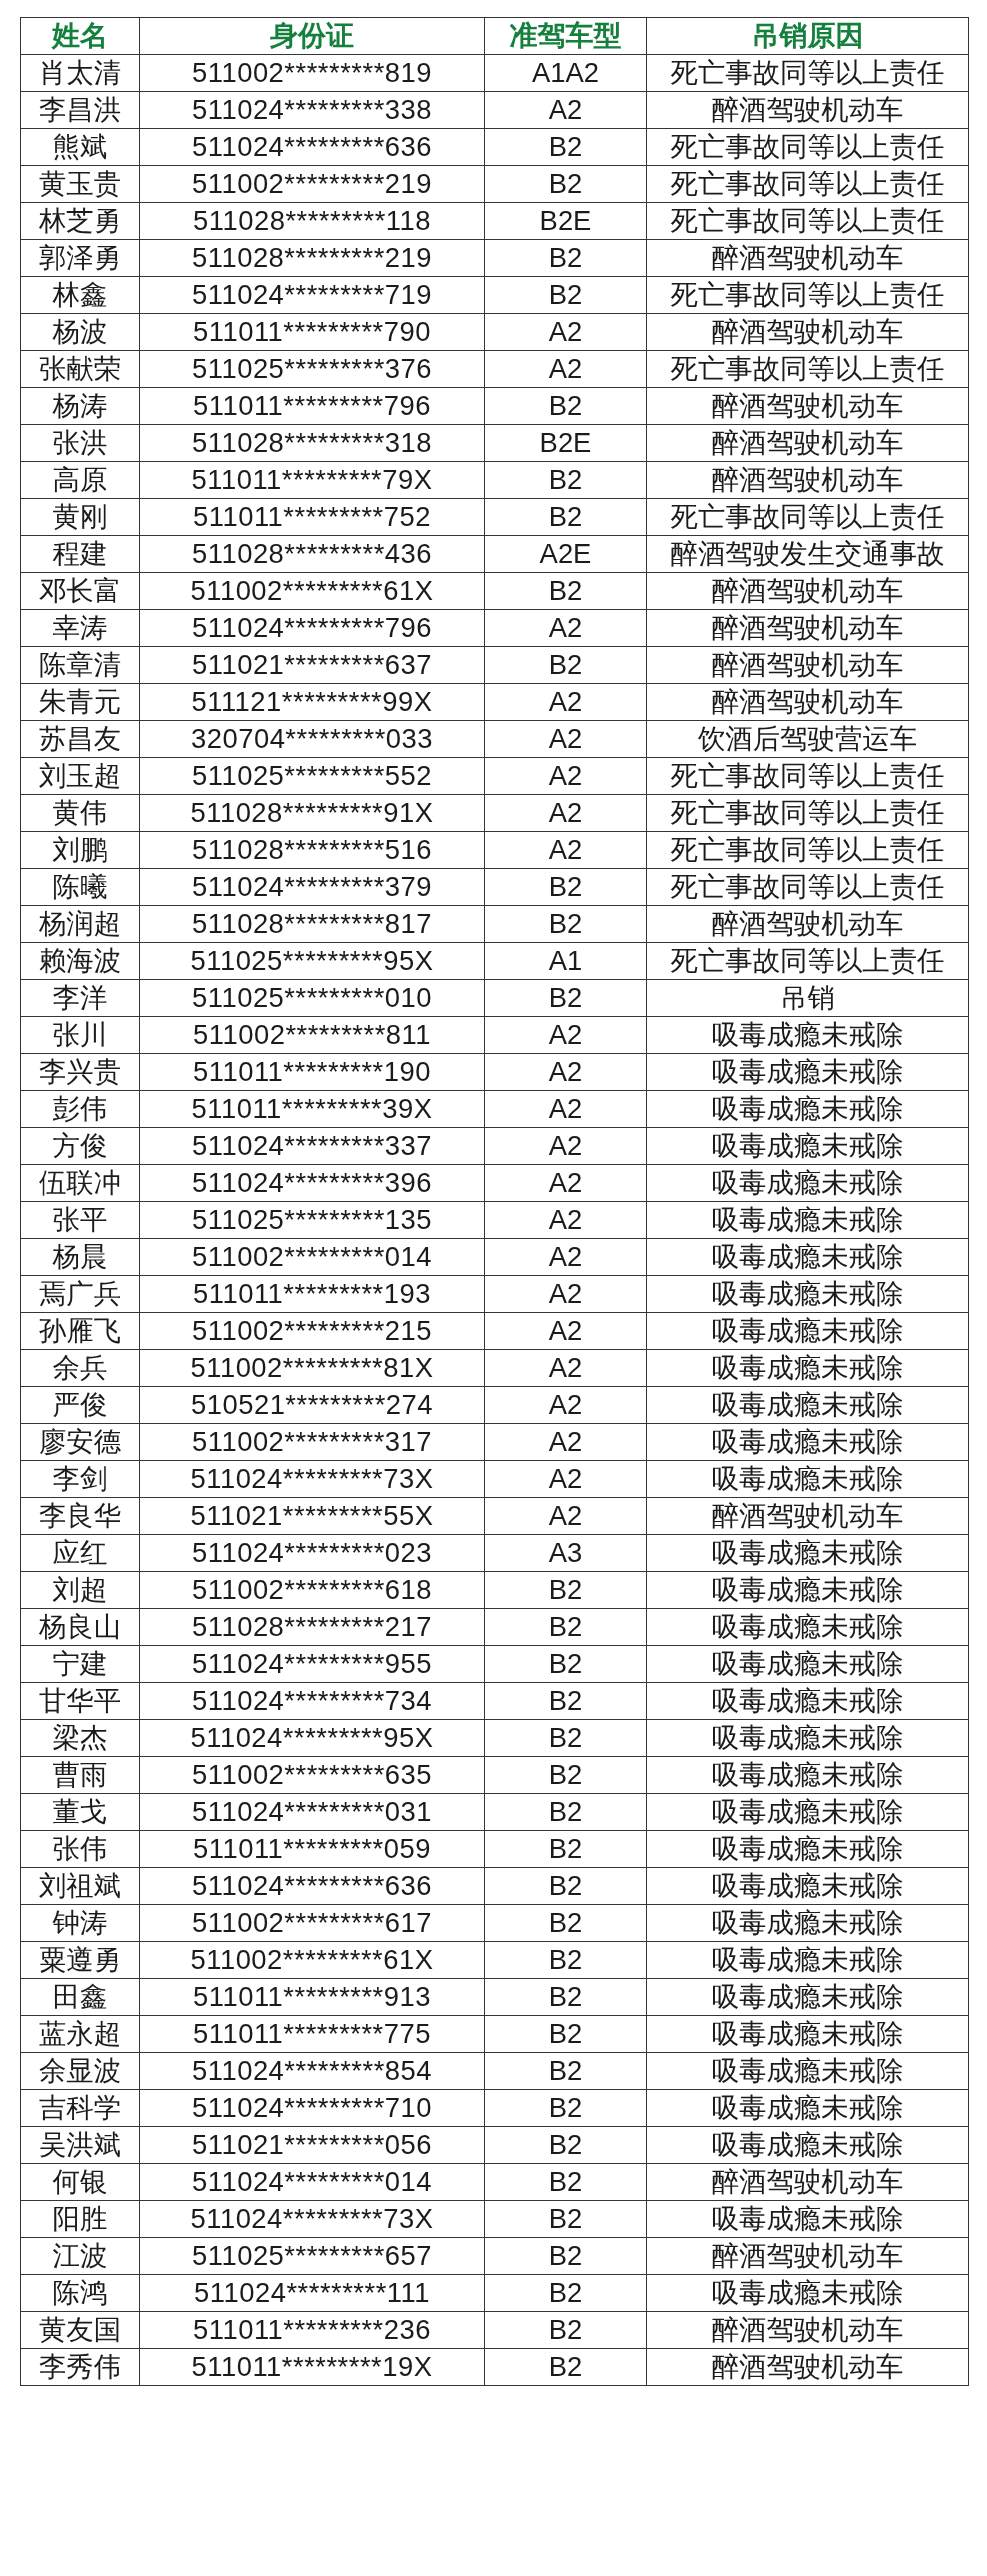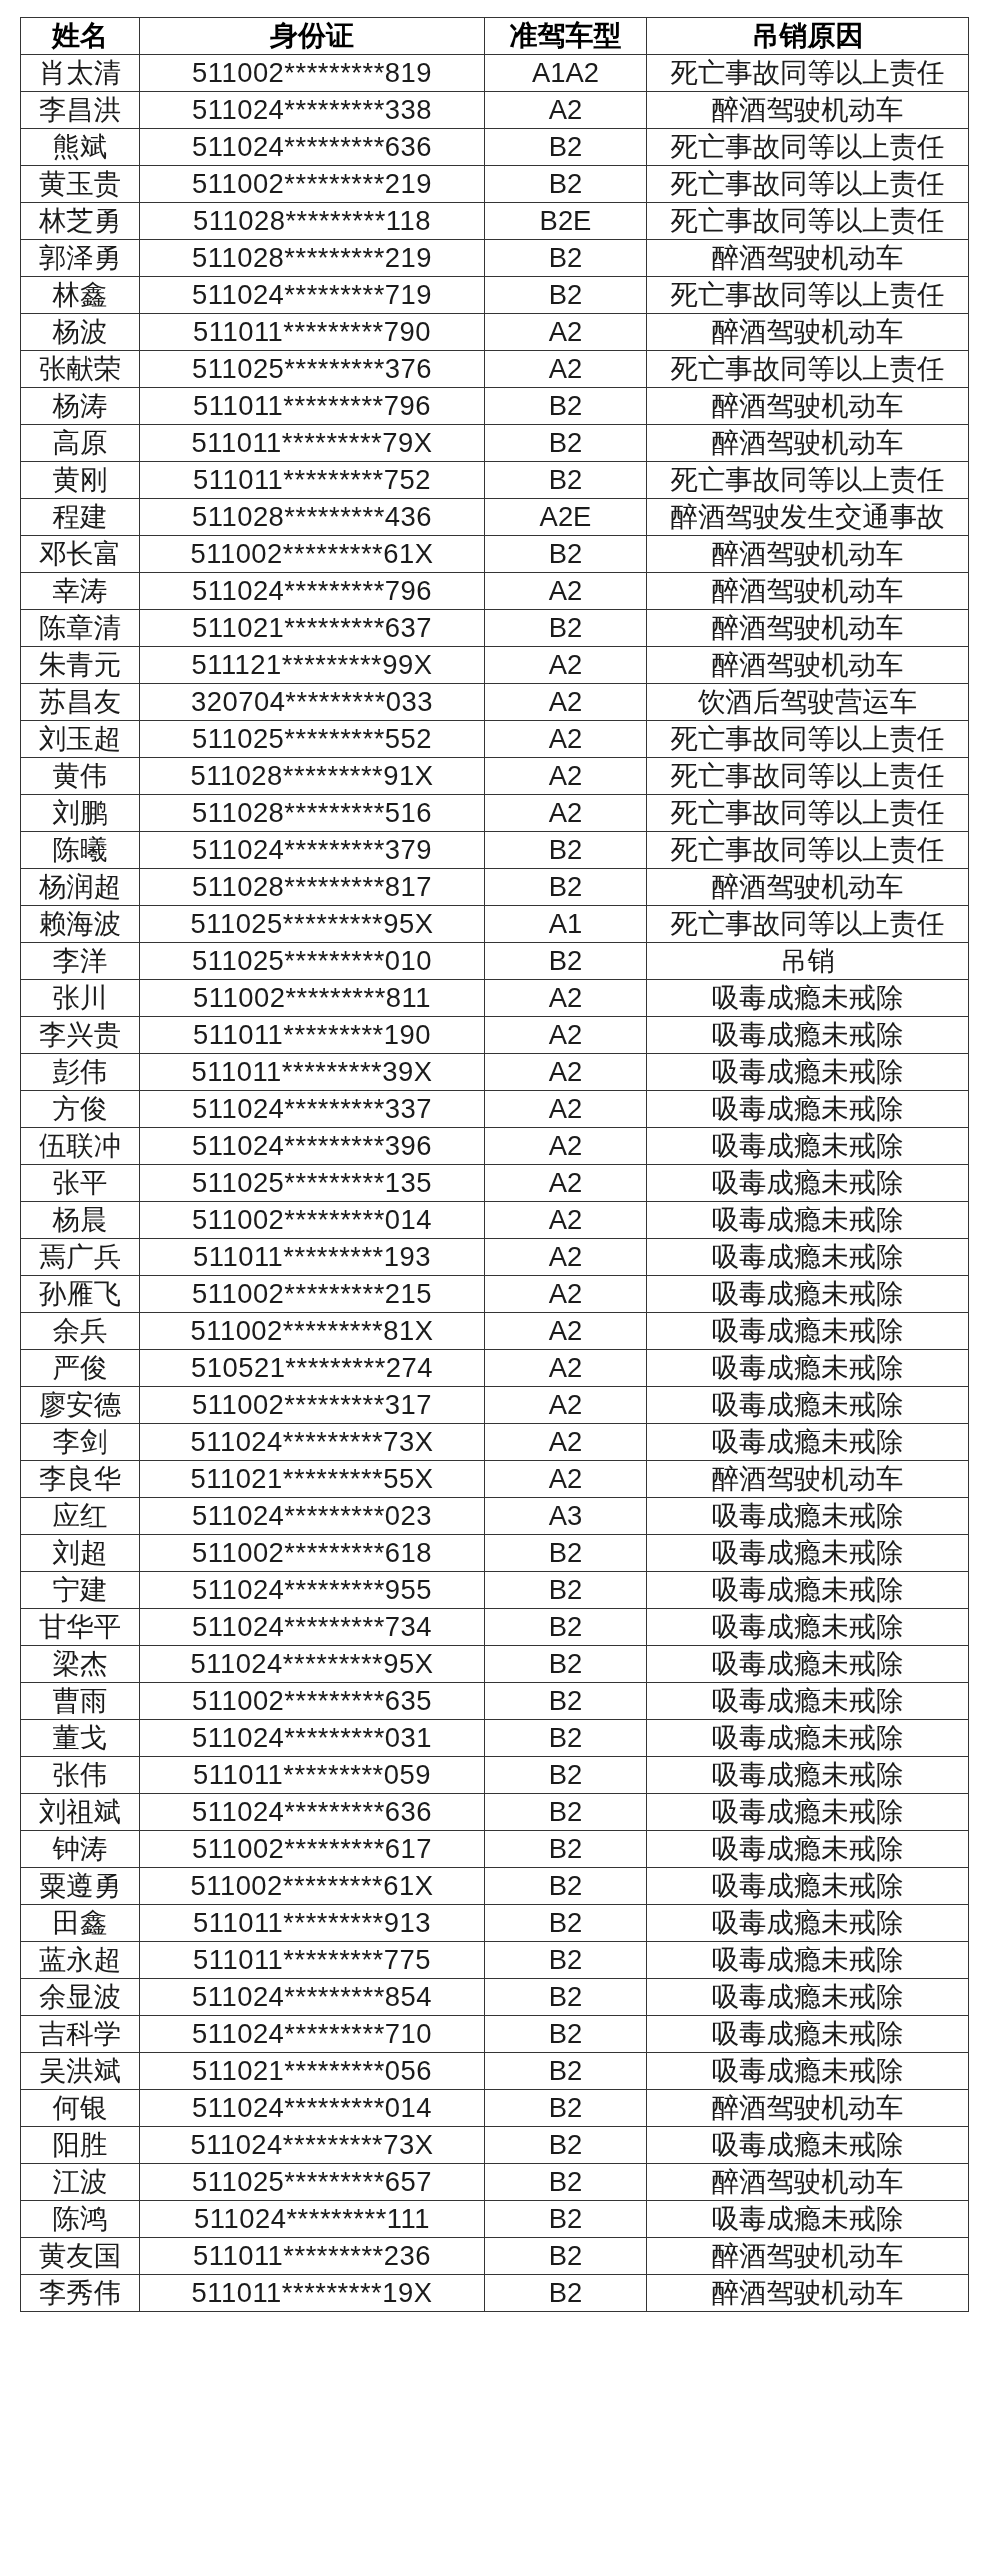--- a/index.html
+++ b/index.html
@@ -37,21 +37,21 @@
     vertical-align: middle;
     color: #1b1b1b;
     font-size: 27.4px;
     line-height: 1;
     white-space: nowrap;
     overflow: hidden;
   }
   table.revocation th {
     font-weight: bold;
     font-size: 28px;
-    color: #000000;
+    color: #15803d;
   }
   td.id-cell {
     font-size: 27.4px;
     letter-spacing: 0.5px;
   }
   td.reason-cell {
     color: #242424;
   }
 </style>
 </head>
@@ -128,20 +128,26 @@
     <td class="class-cell">A2</td>
     <td class="reason-cell">死亡事故同等以上责任</td>
   </tr>
         <tr>
     <td class="name-cell">杨涛</td>
     <td class="id-cell">511011*********796</td>
     <td class="class-cell">B2</td>
     <td class="reason-cell">醉酒驾驶机动车</td>
   </tr>
         <tr>
+    <td class="name-cell">张洪</td>
+    <td class="id-cell">511028*********318</td>
+    <td class="class-cell">B2E</td>
+    <td class="reason-cell">醉酒驾驶机动车</td>
+  </tr>
+        <tr>
     <td class="name-cell">高原</td>
     <td class="id-cell">511011*********79X</td>
     <td class="class-cell">B2</td>
     <td class="reason-cell">醉酒驾驶机动车</td>
   </tr>
         <tr>
     <td class="name-cell">黄刚</td>
     <td class="id-cell">511011*********752</td>
     <td class="class-cell">B2</td>
     <td class="reason-cell">死亡事故同等以上责任</td>
@@ -310,20 +316,26 @@
   </tr>
         <tr>
     <td class="name-cell">应红</td>
     <td class="id-cell">511024*********023</td>
     <td class="class-cell">A3</td>
     <td class="reason-cell">吸毒成瘾未戒除</td>
   </tr>
         <tr>
     <td class="name-cell">刘超</td>
     <td class="id-cell">511002*********618</td>
+    <td class="class-cell">B2</td>
+    <td class="reason-cell">吸毒成瘾未戒除</td>
+  </tr>
+        <tr>
+    <td class="name-cell">杨良山</td>
+    <td class="id-cell">511028*********217</td>
     <td class="class-cell">B2</td>
     <td class="reason-cell">吸毒成瘾未戒除</td>
   </tr>
         <tr>
     <td class="name-cell">宁建</td>
     <td class="id-cell">511024*********955</td>
     <td class="class-cell">B2</td>
     <td class="reason-cell">吸毒成瘾未戒除</td>
   </tr>
         <tr>

